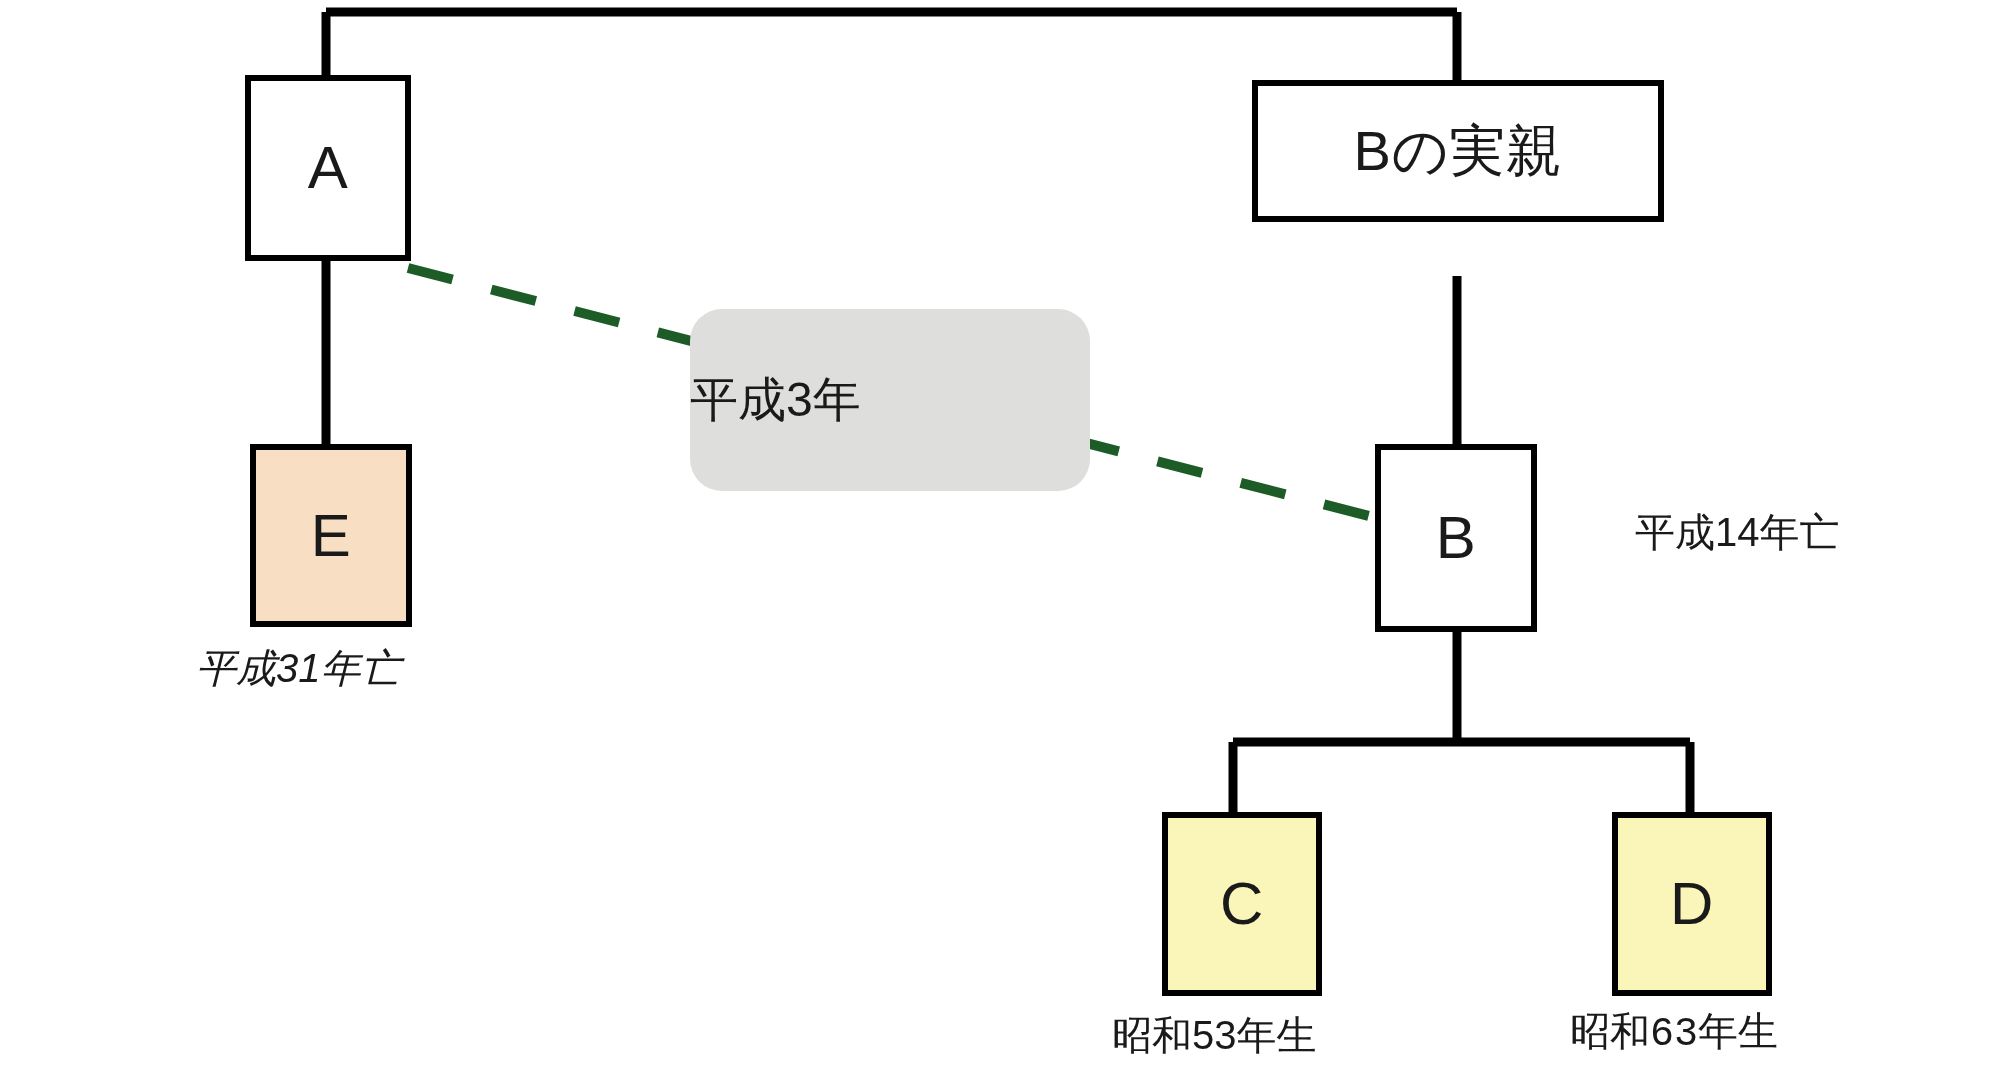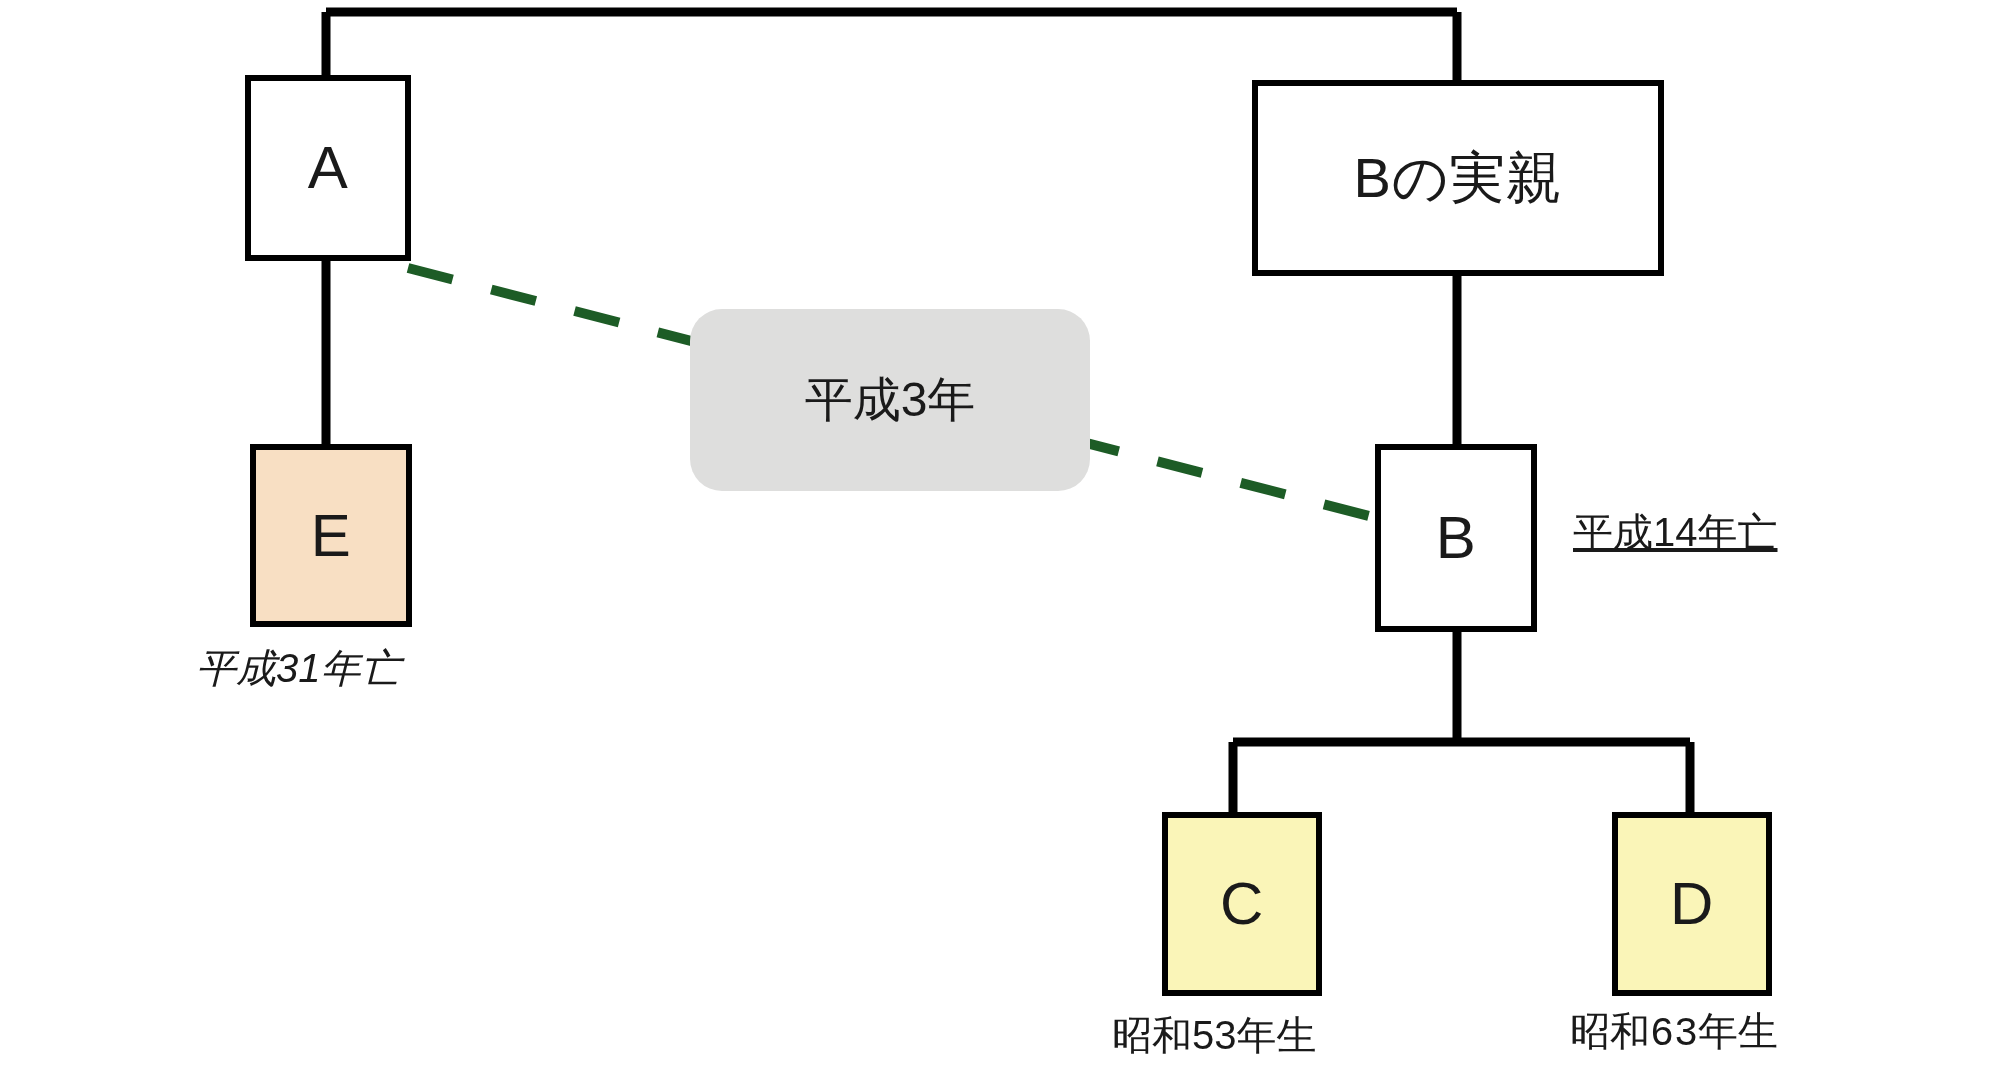--- a/index.html
+++ b/index.html
@@ -56,21 +56,20 @@
     line-height: 1.1;
     z-index: 4;
   }
   .adoption-chip {
     position: absolute;
     box-sizing: border-box;
     background: #dededd;
     border-radius: 32px;
     display: flex;
     flex-direction: column;
-    align-items: center;
     justify-content: center;
     z-index: 2;
     padding: 6px 0;
     gap: 26px;
   }
   .adoption-chip .chip-line {
     font-size: 48px;
     color: #1a1a1a;
     line-height: 1.34;
     white-space: nowrap;
@@ -91,39 +90,39 @@
 
     <path d="M 1457 630 L 1457 742 M 1233 742 L 1690 742 M 1233 742 L 1233 812 M 1690 742 L 1690 812" stroke="#000000" stroke-width="9" fill="none"></path>
 
     <line x1="408" y1="268" x2="1373" y2="517" stroke="#1d5c26" stroke-width="10" stroke-dasharray="46 40" stroke-linecap="butt"></line>
   </svg>
 
   <div class="node letter" style="left:245px; top:75px; width:166px; height:186px;">
     <span class="node-label">A</span>
   </div>
 
-  <div class="node wide" style="left:1252px; top:80px; width:412px; height:196px;">
+  <div class="node wide" style="left:1252px; top:80px; width:412px; height:142px;">
     <span class="node-label">Bの実親</span>
   </div>
 
   <div class="adoption-chip" style="left:690px; top:309px; width:400px; height:182px;">
     <span class="chip-line">平成3年</span>
   </div>
 
   <div class="node letter" style="left:250px; top:444px; width:162px; height:183px; background:#f8dfc3;">
     <span class="node-label">E</span>
   </div>
 
   <div class="annot" style="left:196px; top:646px;font-style:italic;">平成31年亡</div>
 
   <div class="node letter" style="left:1375px; top:444px; width:162px; height:188px;">
     <span class="node-label">B</span>
   </div>
 
-  <div class="annot" style="left:1573px; top:510px;text-decoration:underline;">平成14年亡</div>
+  <div class="annot" style="left:1635px; top:510px;">平成14年亡</div>
 
   <div class="node letter" style="left:1162px; top:812px; width:160px; height:184px; background:#faf5b8;">
     <span class="node-label">C</span>
   </div>
 
   <div class="annot" style="left:1112px; top:1013px;">昭和53年生</div>
 
   <div class="node letter" style="left:1612px; top:812px; width:160px; height:184px; background:#faf5b8;">
     <span class="node-label">D</span>
   </div>

